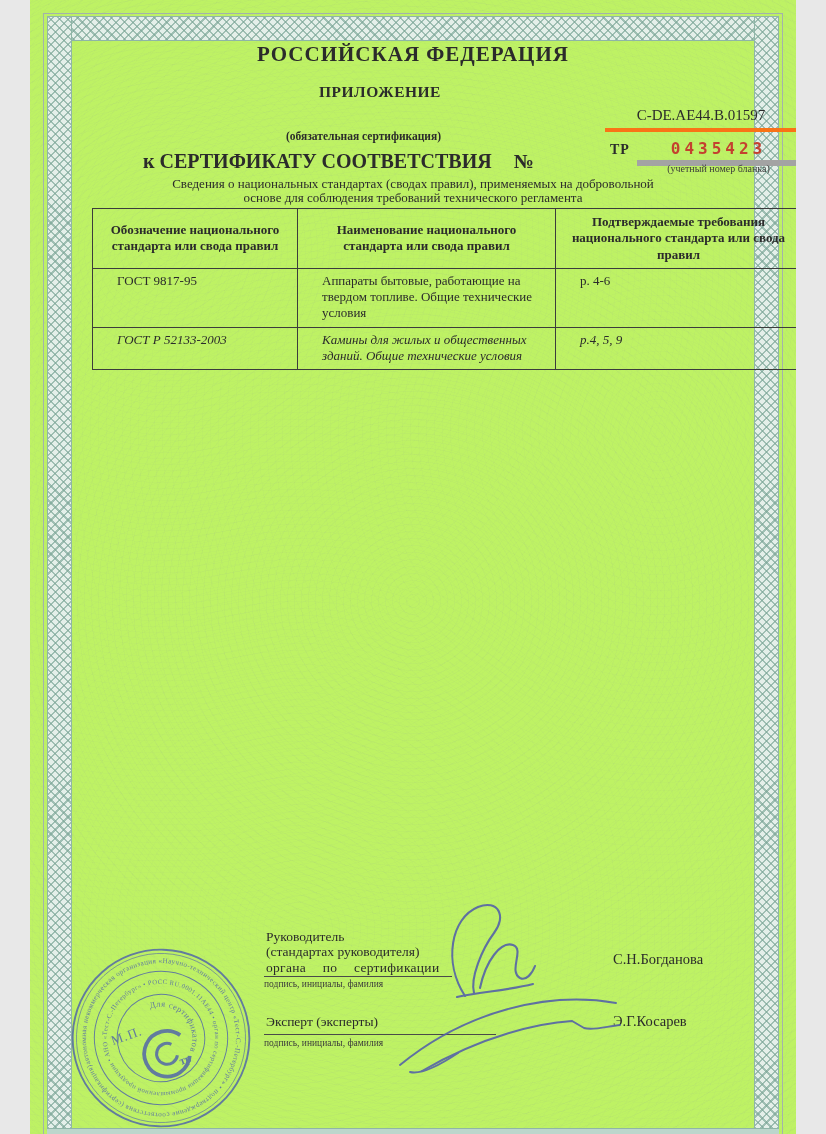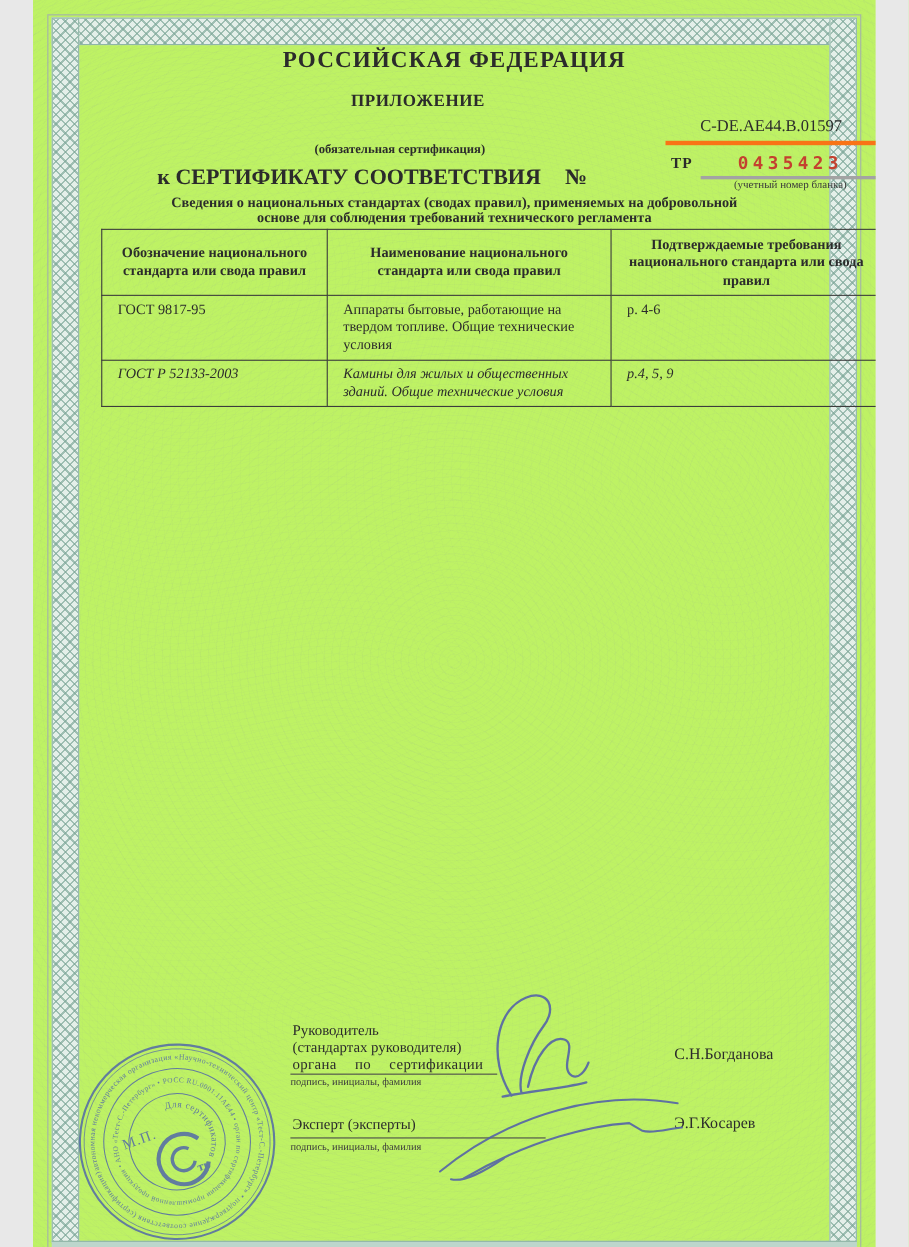--- a/index.html
+++ b/index.html
@@ -35,34 +35,34 @@
   .abs{position:absolute;}
   .ctr{text-align:center;}
 
   .country{left:0; right:0; top:42px; font-size:21px; font-weight:bold; letter-spacing:1px;}
   .doc-type{left:113px; width:474px; top:83px; font-size:15.5px; font-weight:bold; letter-spacing:.5px;}
   .subtitle{left:113px; top:102px; font-size:20px; font-weight:bold; white-space:nowrap;margin-top:48px;}
   .subtitle .numsign{margin-left:22px;}
   .cert-line{left:575px; top:103px; width:192px; height:25px; border-bottom:4px solid #f97316; font-size:15px; line-height:24px;}
   .cert-kind{left:181px; width:305px; top:130px; font-size:11.5px; font-weight:bold;}
   .tr-label{left:580px; top:142px; font-size:14px; font-weight:bold; letter-spacing:1px;}
-  .tr-line{left:607px; top:139px; width:163px; height:21px; border-bottom:3px solid #a3a3a3;}
+  .tr-line{left:607px; top:139px; width:163px; height:21px; border-bottom:6px solid #a3a3a3;}
   .blank-num{
     font-family:"DejaVu Sans Mono", monospace; font-size:16px; font-weight:bold;
     color:#c4402f; letter-spacing:4px; line-height:20px;
   }
   .blank-caption{left:607px; width:163px; top:163px; font-size:10px; color:#3b3b3b;}
 
-  .intro{left:0; right:0; top:177px; font-size:13px; font-weight:bold; line-height:1.05;}
+  .intro{left:0; right:0; top:177px; font-size:13px; font-weight:normal; line-height:1.05;}
 
   table.std{
     position:absolute; left:62px; top:208px; width:709px;
     border-collapse:collapse; table-layout:fixed; font-size:13px;
   }
-  table.std th, table.std td{border:1.4px solid #3c3c3c; vertical-align:top; padding:4px 8px 4px 14px; line-height:1.25;}
+  table.std th, table.std td{border:1.4px solid #3c3c3c; vertical-align:top; padding:4px 8px 4px 24px; line-height:1.25;}
   table.std th{font-weight:bold; text-align:center; vertical-align:middle; padding:5px 10px;}
   col.c1{width:205px;} col.c2{width:258px;} col.c3{width:246px;}
   tr.r1 td{height:50px;} tr.r2 td{height:33px;font-style:italic;}
 
   .role-block{left:236px; top:929px; font-size:13.5px; line-height:1.13;}
   .role-just{word-spacing:13px; letter-spacing:.3px;}
   .sig-line{border-bottom:1px solid #4a4a4a;}
   .head-line{left:234px; top:956px; width:188px; height:20px;}
   .head-caption{left:234px; top:979px; font-size:9.5px; color:#3b3b3b;}
   .head-name{left:583px; top:951px; font-size:14.5px;}

